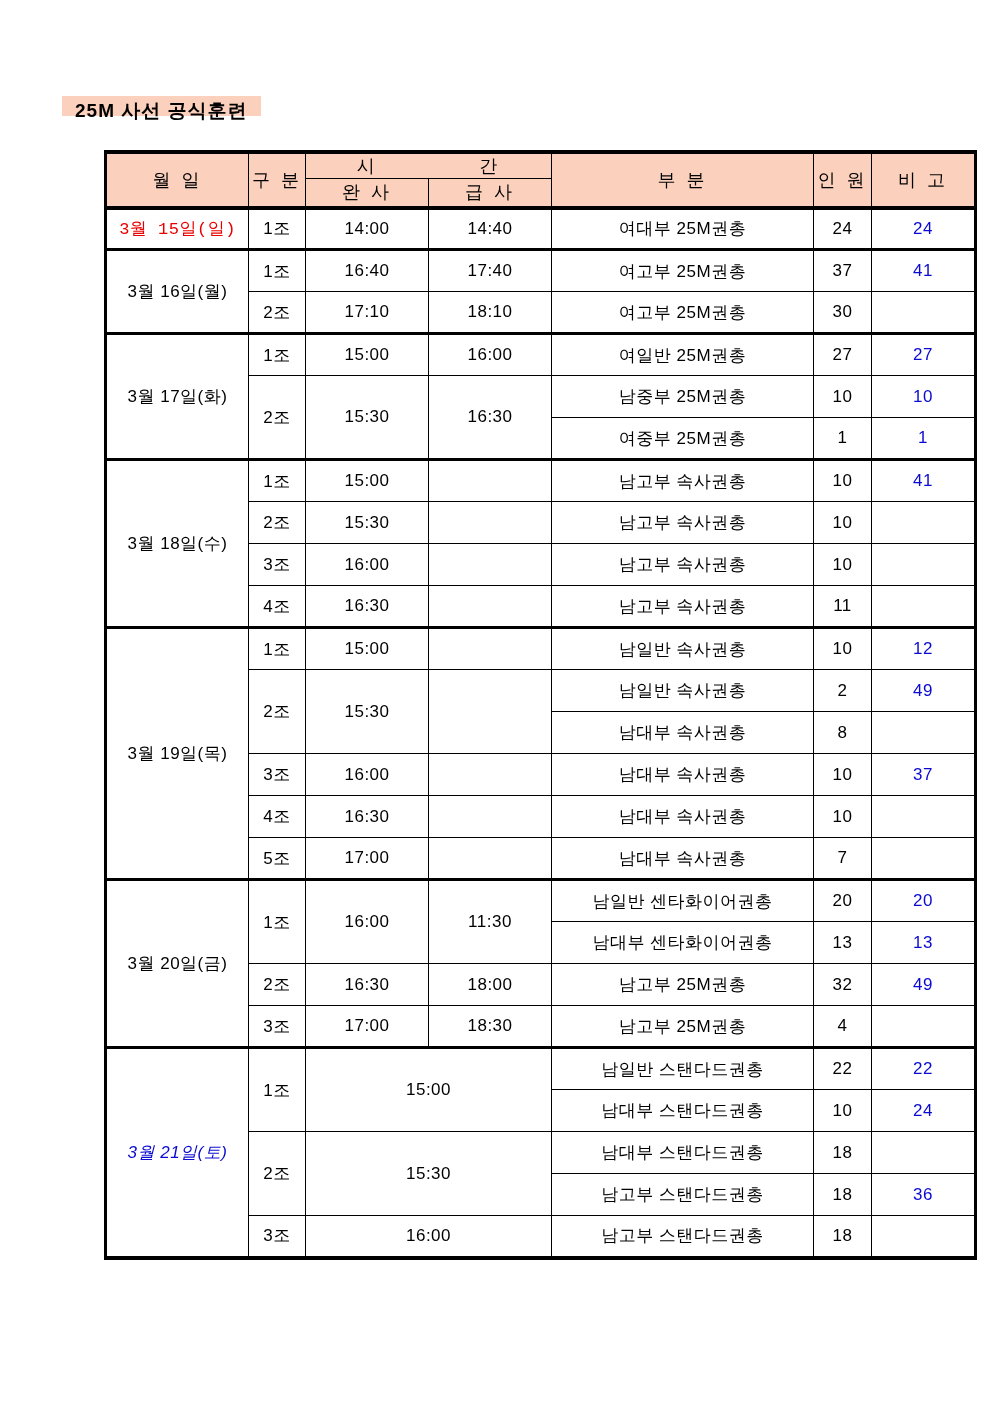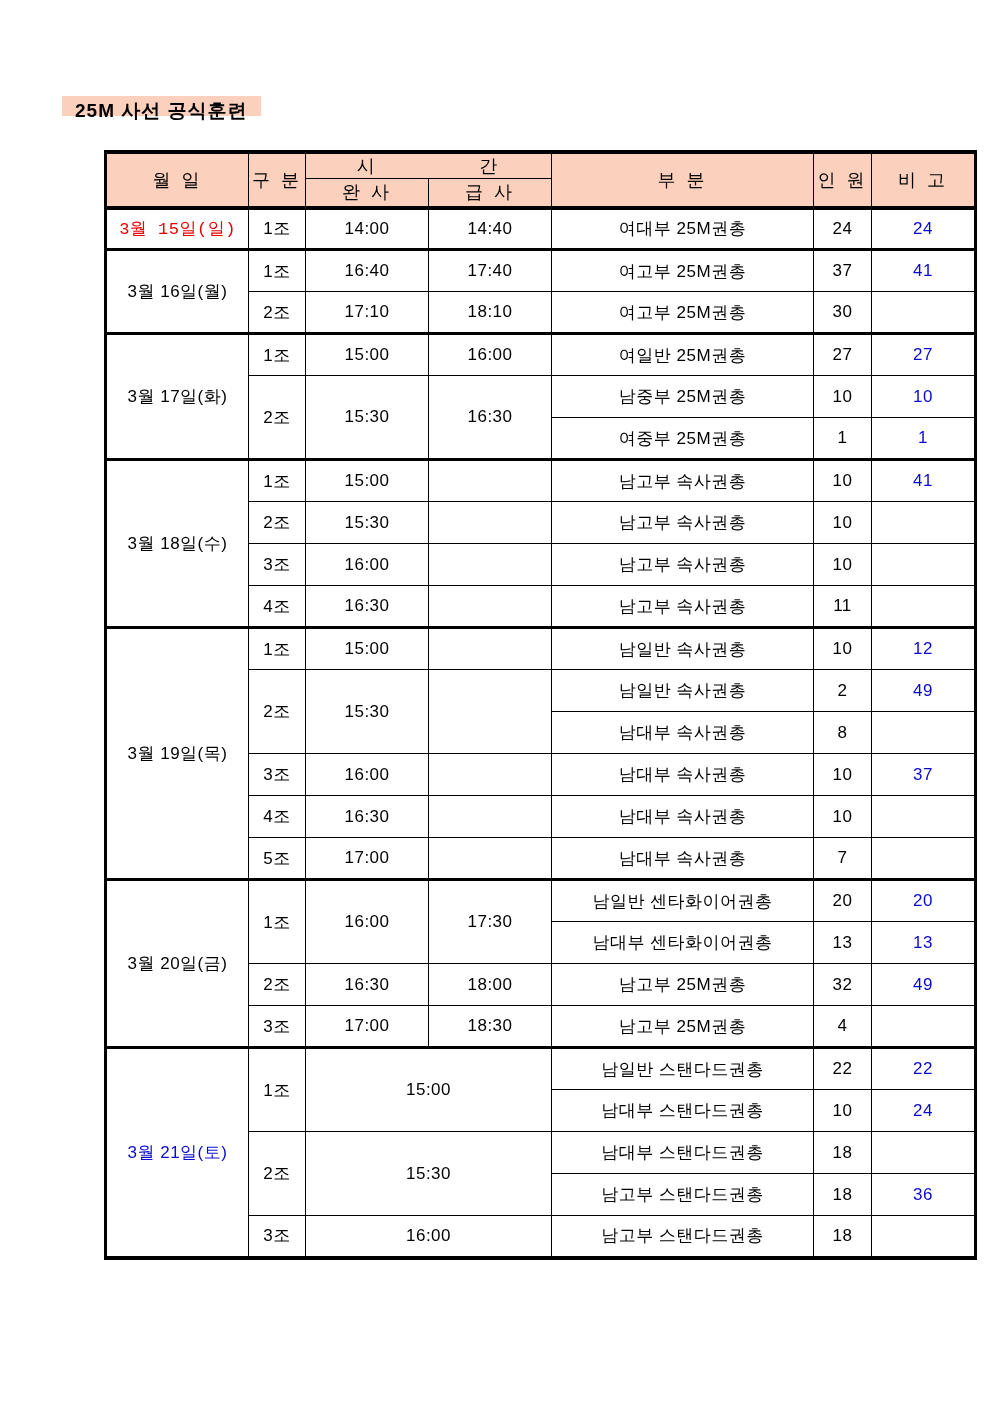--- a/index.html
+++ b/index.html
@@ -33,21 +33,21 @@
   .sched tbody{border-top:3px solid var(--line);}
   .sched thead th{
     background:var(--peach);font-weight:normal;font-size:18px;letter-spacing:3px;
   }
   tr.hrow1{height:26px;}
   tr.hrow2{height:29px;}
   .sched tbody tr{height:42px;}
   .sigan{display:flex;justify-content:space-around;align-items:center;}
   .c-date{letter-spacing:0;}
   .c-date.red{color:var(--red);font-family:Liberation Mono, monospace;}
-  .c-date.blue{color:var(--blue);}
+  .c-date.blue{color:var(--blue);font-style:italic;}
   .c-rem{color:var(--blue);letter-spacing:1px;}
   .c-time,.c-num{letter-spacing:0;}
 </style>
 </head>
 <body>
 
 <div class="doc-title">25M 사선 공식훈련</div>
 
 <div class="table-wrap">
 <table class="sched">
@@ -220,21 +220,21 @@
       <td class="c-num">7</td>
       <td class="c-rem"></td>
     </tr>
   </tbody>
 
   <tbody>
     <tr>
       <td class="c-date" rowspan="4">3월  20일(금)</td>
       <td class="c-jo" rowspan="2">1조</td>
       <td class="c-time" rowspan="2">16:00</td>
-      <td class="c-time" rowspan="2">17:30</td>
+      <td class="c-time" rowspan="2">11:30</td>
       <td class="c-sec">남일반 센타화이어권총</td>
       <td class="c-num">20</td>
       <td class="c-rem">20</td>
     </tr>
     <tr>
       <td class="c-sec">남대부 센타화이어권총</td>
       <td class="c-num">13</td>
       <td class="c-rem">13</td>
     </tr>
     <tr>

